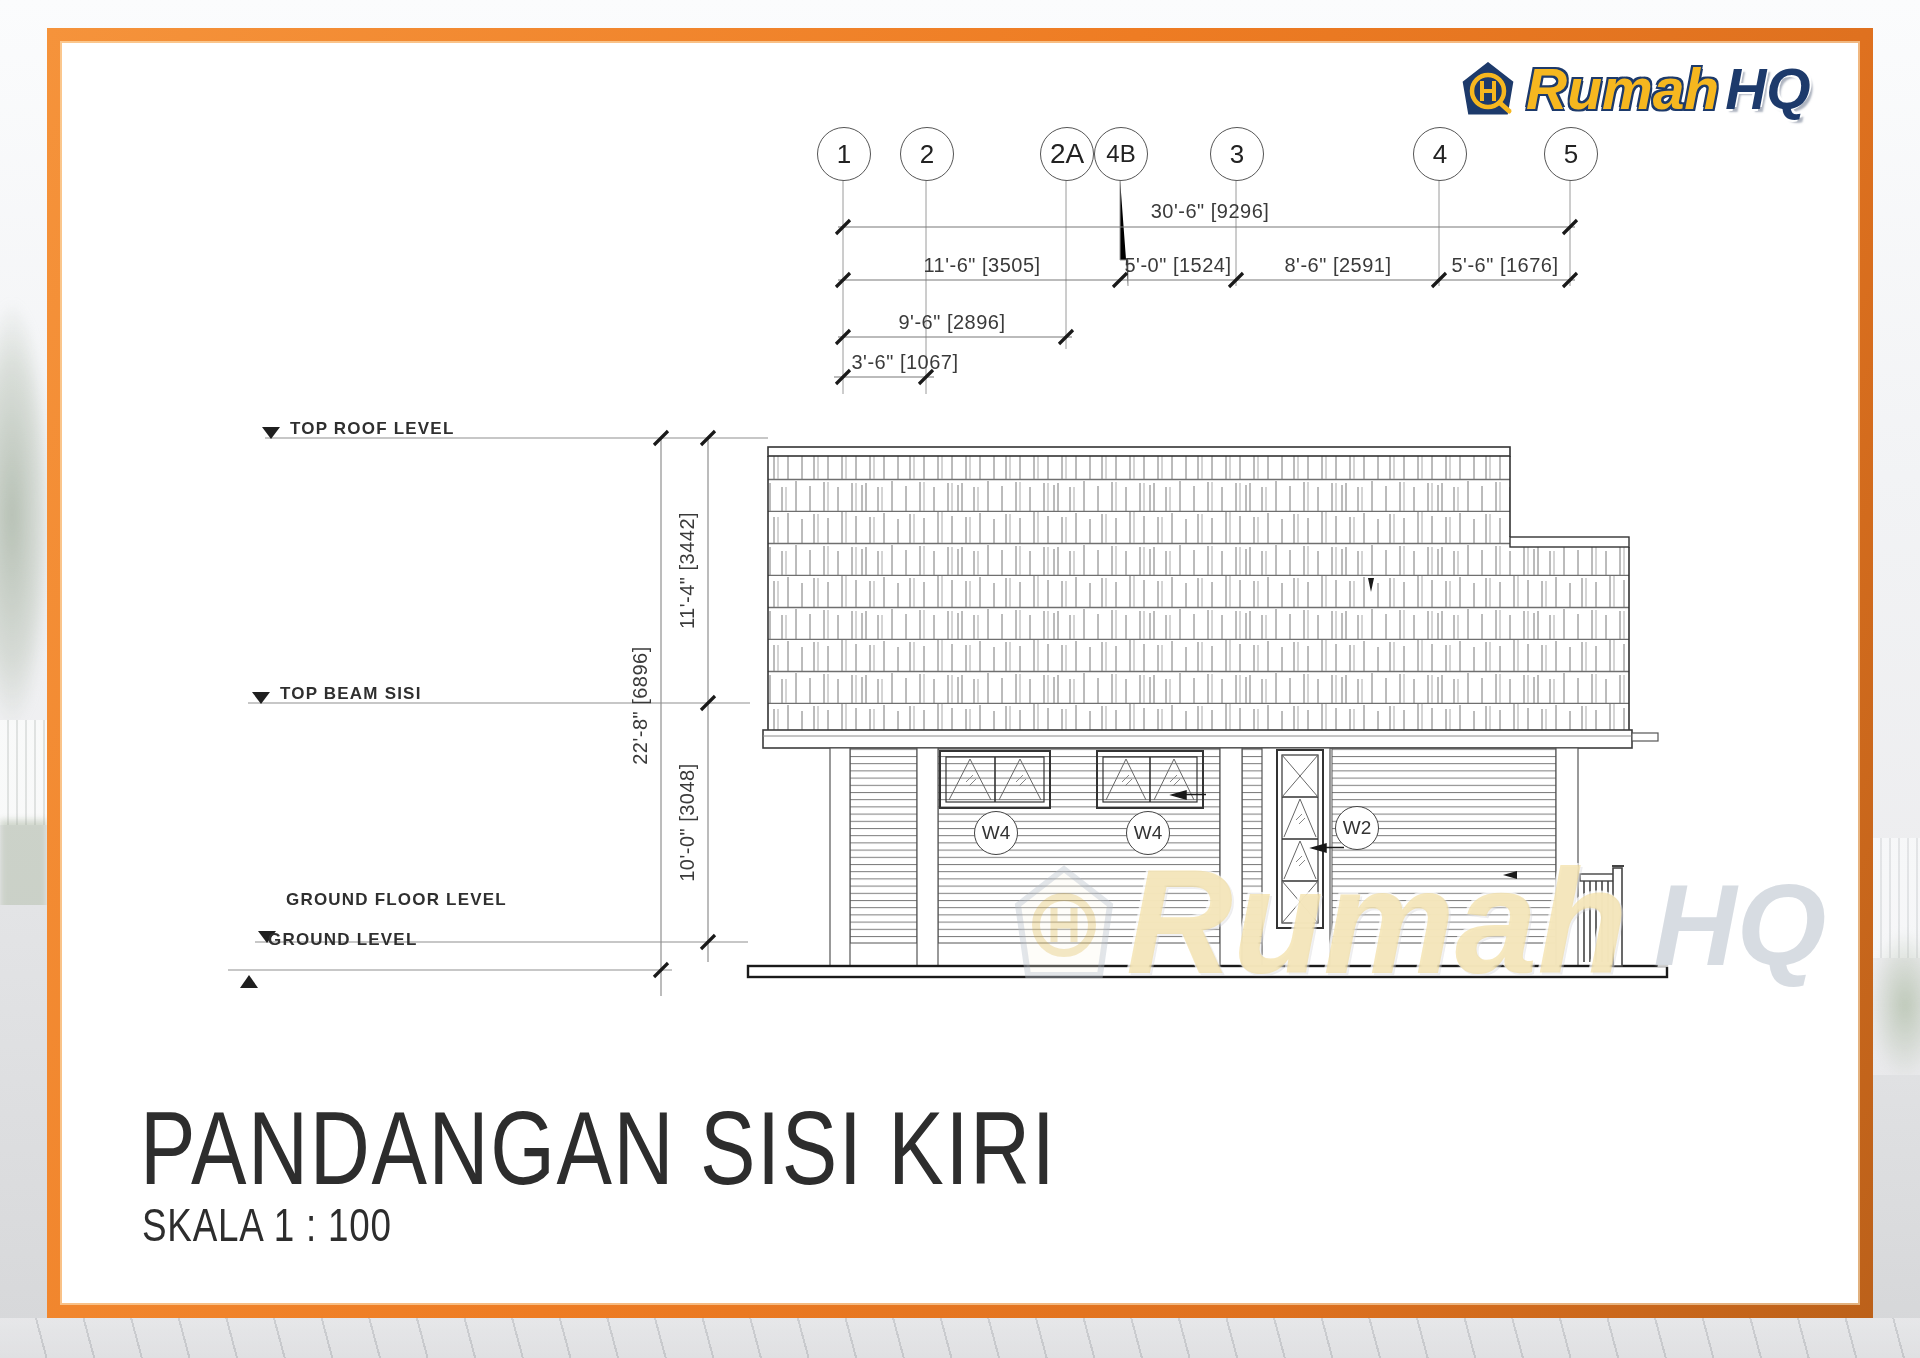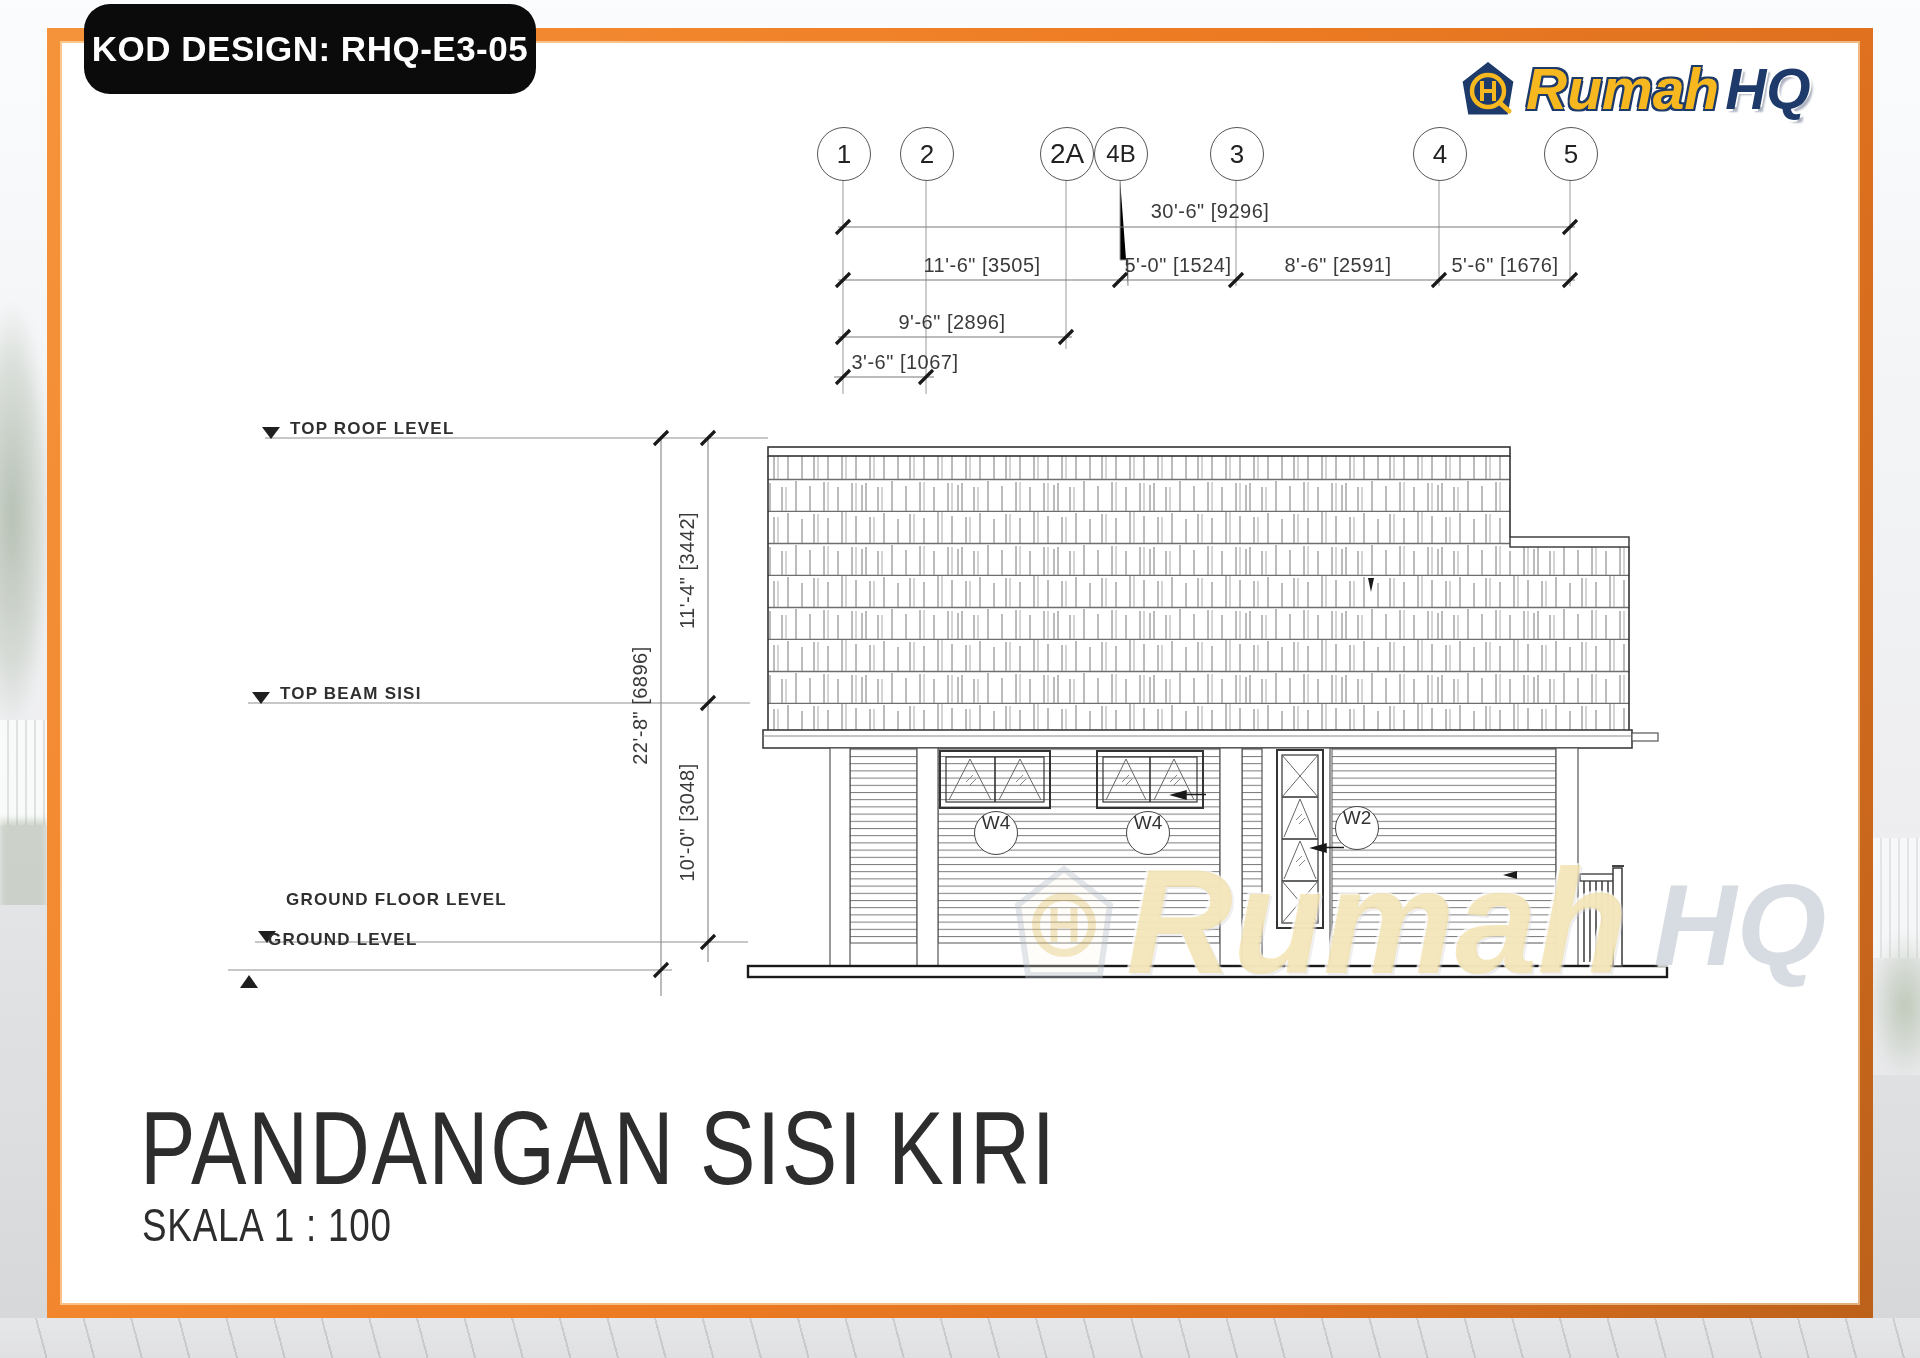--- a/index.html
+++ b/index.html
@@ -40,21 +40,21 @@
   .logo .word2{font-size:57px;font-weight:800;font-style:italic;color:#1d3a6b;margin-left:6px;
      text-shadow:-2px -2px 0 #fff,2px -2px 0 #fff,-2px 2px 0 #fff,3px 3px 2px rgba(120,130,150,.6);}
   
   .dimtext{position:absolute;transform:translateX(-50%);font-size:20px;color:#3a3a3a;white-space:nowrap;letter-spacing:.5px;}
   .vdimtext{position:absolute;width:240px;text-align:center;font-size:20px;color:#3a3a3a;white-space:nowrap;
      transform:rotate(-90deg);letter-spacing:.5px;}
   .lvl{position:absolute;font-size:17px;color:#2f2f2f;letter-spacing:1.2px;white-space:nowrap;font-weight:bold;}
   .bubble{position:absolute;width:52px;height:52px;border:1.6px solid #555;border-radius:50%;background:#fff;
      display:flex;align-items:center;justify-content:center;font-size:26px;color:#222;}
   .wtag{position:absolute;width:42px;height:42px;border:1.6px solid #444;border-radius:50%;background:#fff;
-     display:flex;align-items:flex-start;justify-content:center;font-size:19px;color:#333;}
+     display:flex;align-items:center;justify-content:center;font-size:19px;color:#333;}
   
   .watermark{position:absolute;left:1012px;top:848px;display:flex;align-items:center;pointer-events:none;}
   .watermark .wm1{font-size:148px;line-height:1;font-weight:800;font-style:italic;color:rgba(233,199,100,.42);
      text-shadow:0 0 3px rgba(255,255,255,.85),2px 2px 0 rgba(200,200,205,.35),-2px -2px 0 rgba(255,255,255,.7);margin-left:10px;}
   .watermark .wm2{font-size:115px;line-height:1;font-weight:800;font-style:italic;color:rgba(183,191,203,.55);
      text-shadow:0 0 3px rgba(255,255,255,.85),2px 2px 0 rgba(255,255,255,.7);margin-left:26px;margin-top:6px;}
   
   .title{position:absolute;left:140px;top:1094px;font-size:104px;line-height:1.05;color:#2d2d2d;
      letter-spacing:2px;transform:scaleX(.80);transform-origin:left top;white-space:nowrap;}
   .scale{position:absolute;left:142px;top:1198px;font-size:46px;color:#2d2d2d;letter-spacing:1px;
@@ -77,23 +77,20 @@
     <div class="paving"></div>
   </div>
   <div class="bg-bottom">
       <div class="joints"></div>
     </div>
 
   <div class="frame">
     <div class="sheet"></div>
   </div>
 
-  <div class="badge">
-    <span>KOD DESIGN: RHQ-E3-05</span>
-  </div>
 
   <div class="logo">
     <svg width="60" height="62" viewBox="0 0 60 62">
       <path d="M30 2 L57 23 L51 58 L9 58 L3 23 Z" fill="#1d3a6b" stroke="#ffffff" stroke-width="3" stroke-linejoin="round"></path>
       <circle cx="30" cy="33" r="16" fill="none" stroke="#F6B71F" stroke-width="4.5"></circle>
       <path d="M24 23 V43 M36 23 V43 M24 33 H36" stroke="#F6B71F" stroke-width="4" fill="none"></path>
       <path d="M42 45 L51 53" stroke="#F6B71F" stroke-width="5" stroke-linecap="round"></path>
     </svg>
     <span class="word1">Rumah</span>
     <span class="word2">HQ</span>

